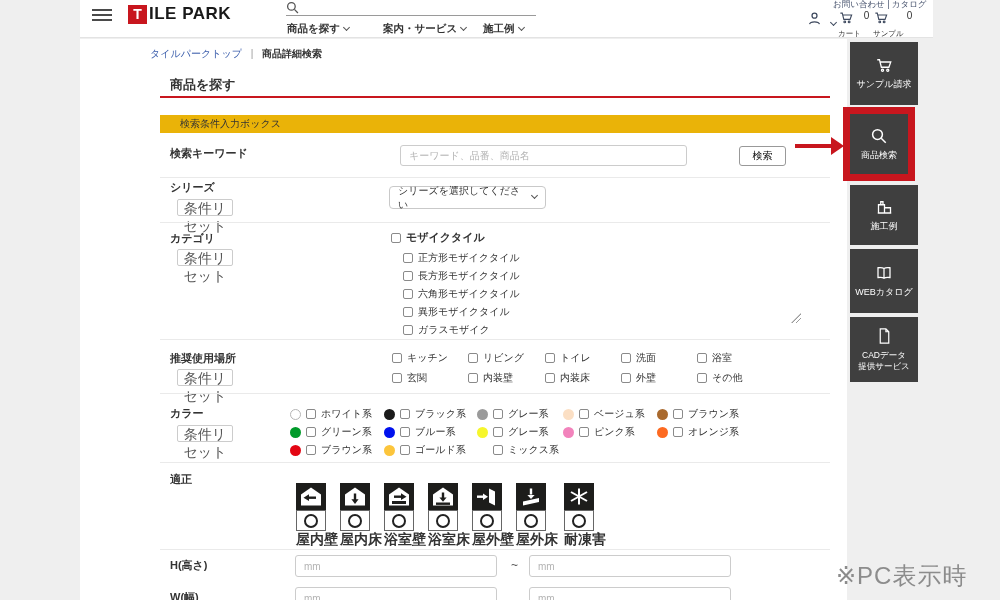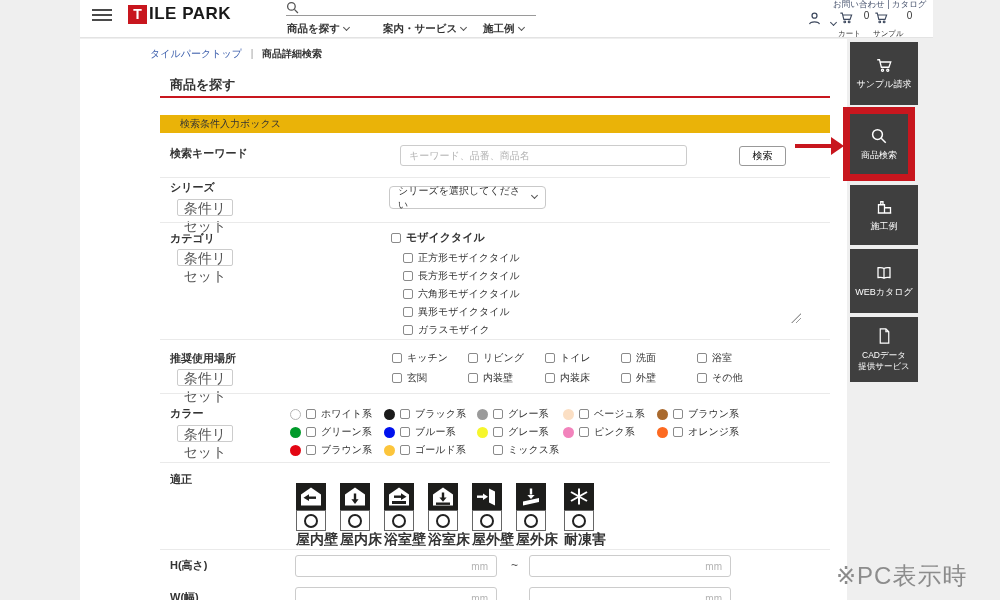--- a/index.html
+++ b/index.html
@@ -60,21 +60,21 @@
 
   
   .suit-cell{position:absolute;width:30px;text-align:center}
   .suit-black{width:30px;height:27px;background:#1d1d1b;display:flex;align-items:center;justify-content:center}
   .suit-oval{width:30px;height:21px;border:1px solid #666;background:#fff;display:flex;
              align-items:center;justify-content:center;cursor:pointer}
   .suit-oval i{width:14px;height:14px;border:2px solid #222;border-radius:50%;display:block}
   .suit-lab{font-size:14px;font-weight:bold;margin-top:0;white-space:nowrap}
 
   
-  .mm{text-align:right}
+  .mm{text-align:left}
 
   
   .side-btn{position:absolute;left:850px;width:68px;background:#3f3f3f;color:#fff;
             display:flex;flex-direction:column;align-items:center;justify-content:center;
             gap:5px;font-size:9px;cursor:pointer;text-align:center;line-height:1.3}
   .hl-wrap{left:843px;top:107px;width:72px;height:74px;border:7px solid #c8161e;background:#3f3f3f}
   .hl-wrap .side-btn{position:static;width:100%;height:100%}
 
   
   .arrow-line{left:795px;top:144px;width:37px;height:4px;background:#c8161e}

